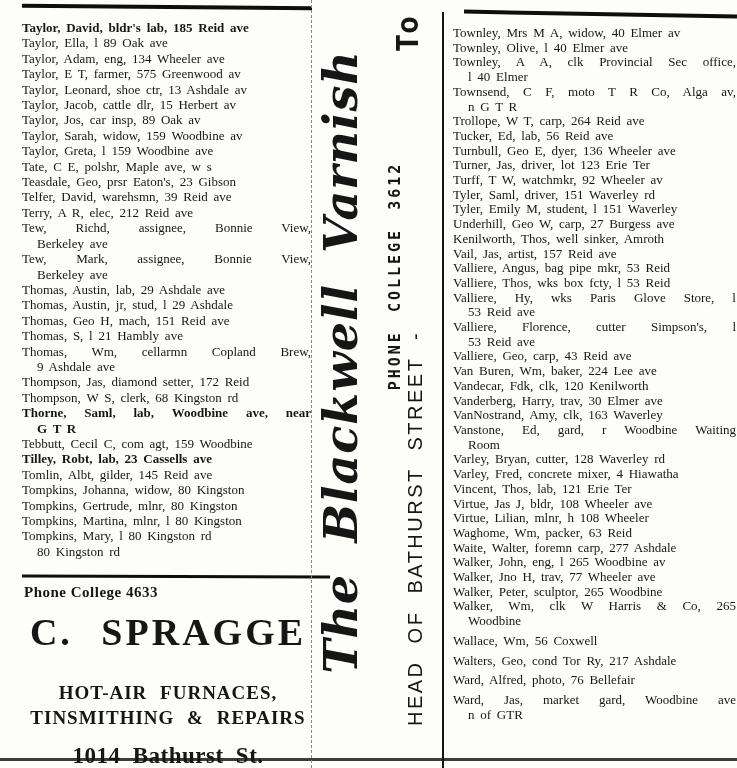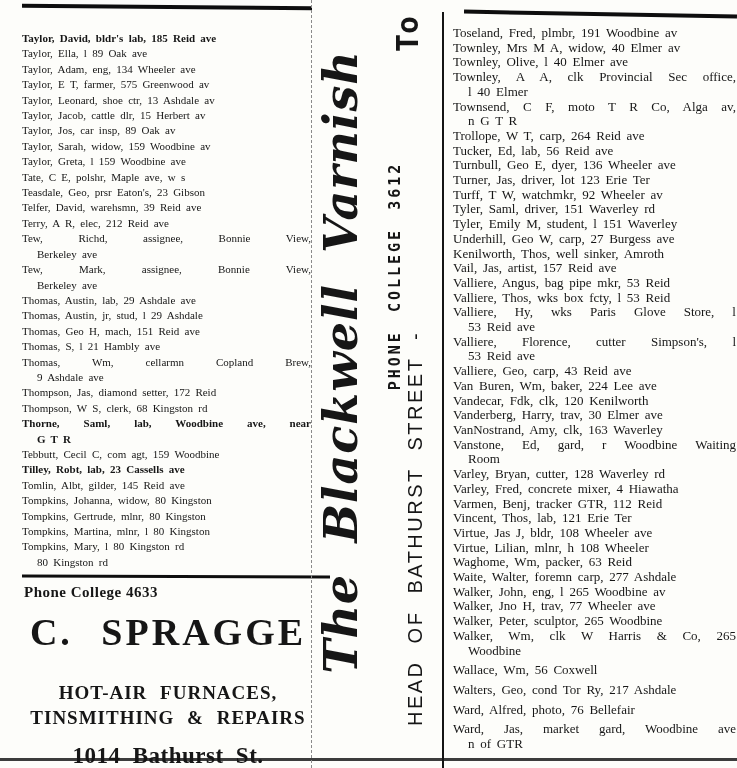--- a/index.html
+++ b/index.html
@@ -11,21 +11,21 @@
   
   .hrule{position:absolute;background:#0e0e0e;}
   .rule-left-top{left:22px;top:5px;width:290px;height:4px;transform:rotate(0.5deg);}
   .rule-right-top{left:464px;top:12px;width:273px;height:4px;transform:rotate(1.0deg);}
   .rule-ad-sep{left:22px;top:575px;width:308px;height:3px;transform:rotate(0.2deg);}
   .rule-bottom{left:0;top:758px;width:737px;height:3px;background:#3c3c3c;}
   .vline-dashed{position:absolute;left:311px;top:0;height:768px;width:0;border-left:1px dashed #8a8a8a;}
   .vline-solid{position:absolute;left:442px;top:12px;height:756px;width:2px;background:#141414;}
   
   .col{position:absolute;}
-  .col-left{left:22px;top:31px;width:289px;font-size:11px;line-height:15.4px;}
+  .col-left{left:22px;top:20px;width:289px;font-size:13px;line-height:15.4px;}
   .col-right{left:453px;top:26px;width:283px;font-size:13px;line-height:14.7px;}
   .entry{
     padding-left:15px;text-indent:-15px;
     word-spacing:2.5px;text-align:justify;
   }
   .entry.bold{font-weight:bold;}
   .entry.gap{margin-top:5px;}
   .entry .l1{display:block;text-align:justify;text-align-last:justify;}
   .entry .l2{display:block;text-indent:0;}
   
@@ -109,21 +109,20 @@
     <div class="entry">Tompkins, Johanna, widow, 80 Kingston</div>
     <div class="entry">Tompkins, Gertrude, mlnr, 80 Kingston</div>
     <div class="entry">Tompkins, Martina, mlnr, l 80 Kingston</div>
     <div class="entry">Tompkins, Mary, l 80 Kingston rd</div>
     <div class="entry">
       <span class="l2">80 Kingston rd</span>
     </div>
   </div>
 
 <div class="col col-right">
-    <div class="entry">Toseland, Fred, plmbr, 191 Woodbine av</div>
     <div class="entry">Townley, Mrs M A, widow, 40 Elmer av</div>
     <div class="entry">Townley, Olive, l 40 Elmer ave</div>
     <div class="entry">
       <span class="l1">Townley, A A, clk Provincial Sec office,</span>
       <span class="l2">l 40 Elmer</span>
     </div>
     <div class="entry">
       <span class="l1">Townsend, C F, moto T R Co, Alga av,</span>
       <span class="l2">n G T R</span>
     </div>
@@ -151,21 +150,20 @@
     <div class="entry">Van Buren, Wm, baker, 224 Lee ave</div>
     <div class="entry">Vandecar, Fdk, clk, 120 Kenilworth</div>
     <div class="entry">Vanderberg, Harry, trav, 30 Elmer ave</div>
     <div class="entry">VanNostrand, Amy, clk, 163 Waverley</div>
     <div class="entry">
       <span class="l1">Vanstone, Ed, gard, r Woodbine Waiting</span>
       <span class="l2">Room</span>
     </div>
     <div class="entry">Varley, Bryan, cutter, 128 Waverley rd</div>
     <div class="entry">Varley, Fred, concrete mixer, 4 Hiawatha</div>
-    <div class="entry">Varmen, Benj, tracker GTR, 112 Reid</div>
     <div class="entry">Vincent, Thos, lab, 121 Erie Ter</div>
     <div class="entry">Virtue, Jas J, bldr, 108 Wheeler ave</div>
     <div class="entry">Virtue, Lilian, mlnr, h 108 Wheeler</div>
     <div class="entry">Waghome, Wm, packer, 63 Reid</div>
     <div class="entry">Waite, Walter, foremn carp, 277 Ashdale</div>
     <div class="entry">Walker, John, eng, l 265 Woodbine av</div>
     <div class="entry">Walker, Jno H, trav, 77 Wheeler ave</div>
     <div class="entry">Walker, Peter, sculptor, 265 Woodbine</div>
     <div class="entry">
       <span class="l1">Walker, Wm, clk W Harris &amp; Co, 265</span>

